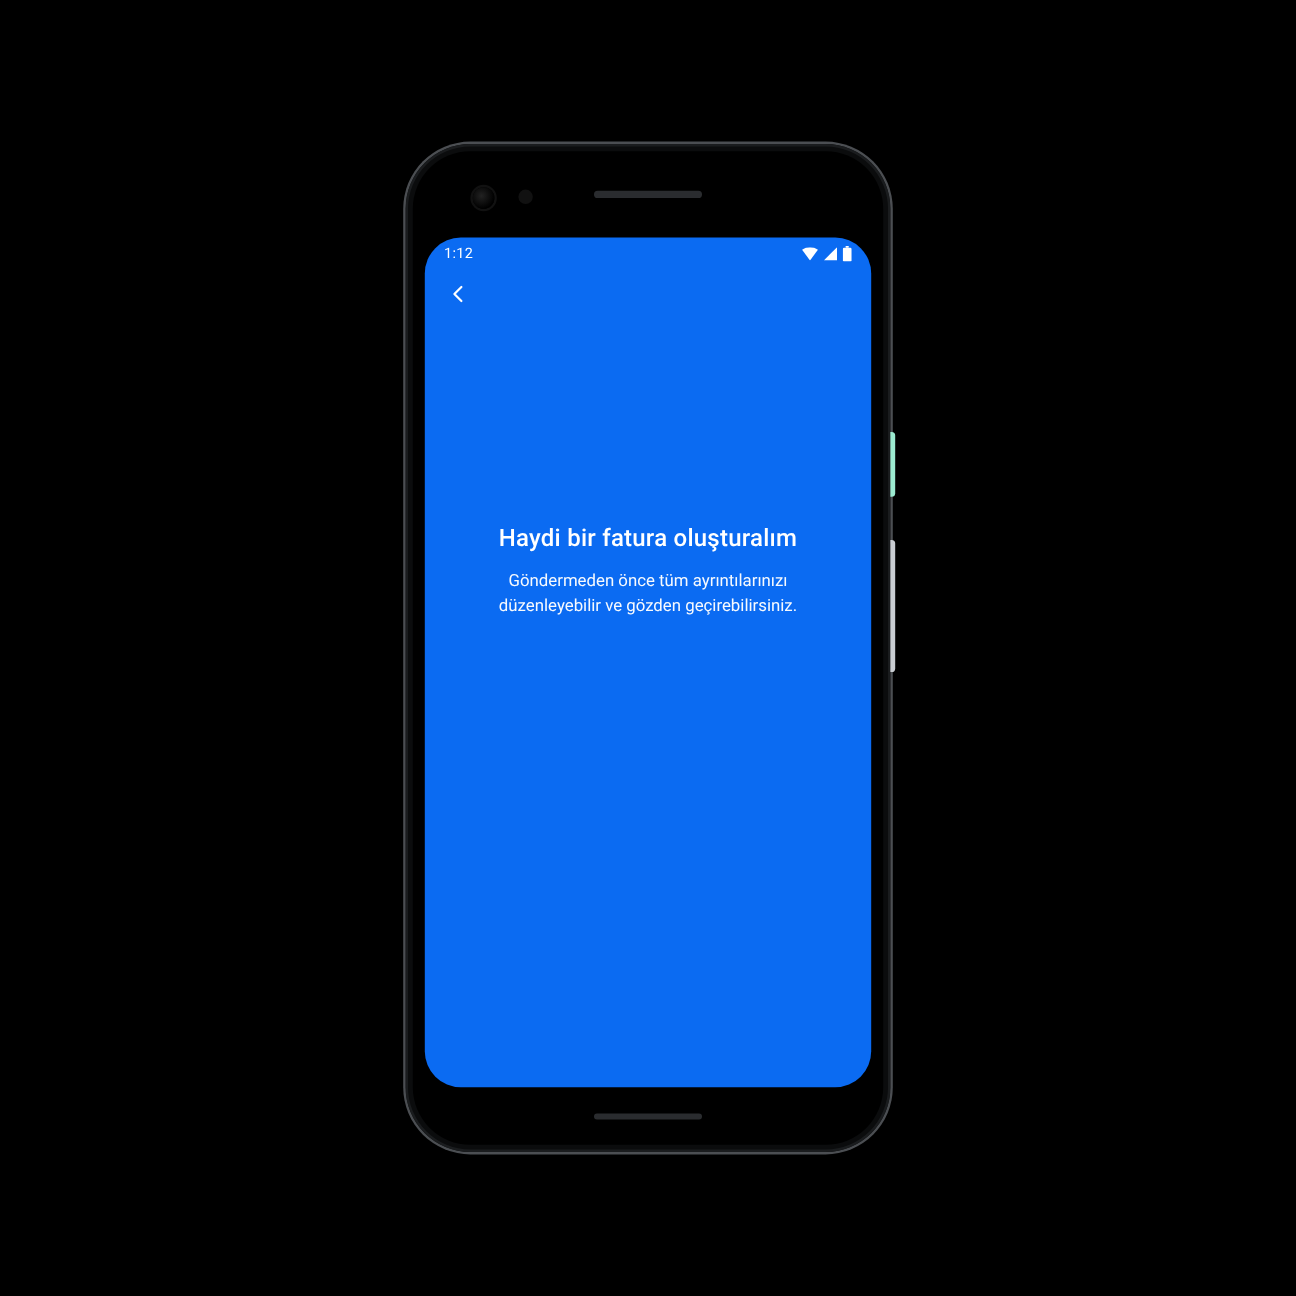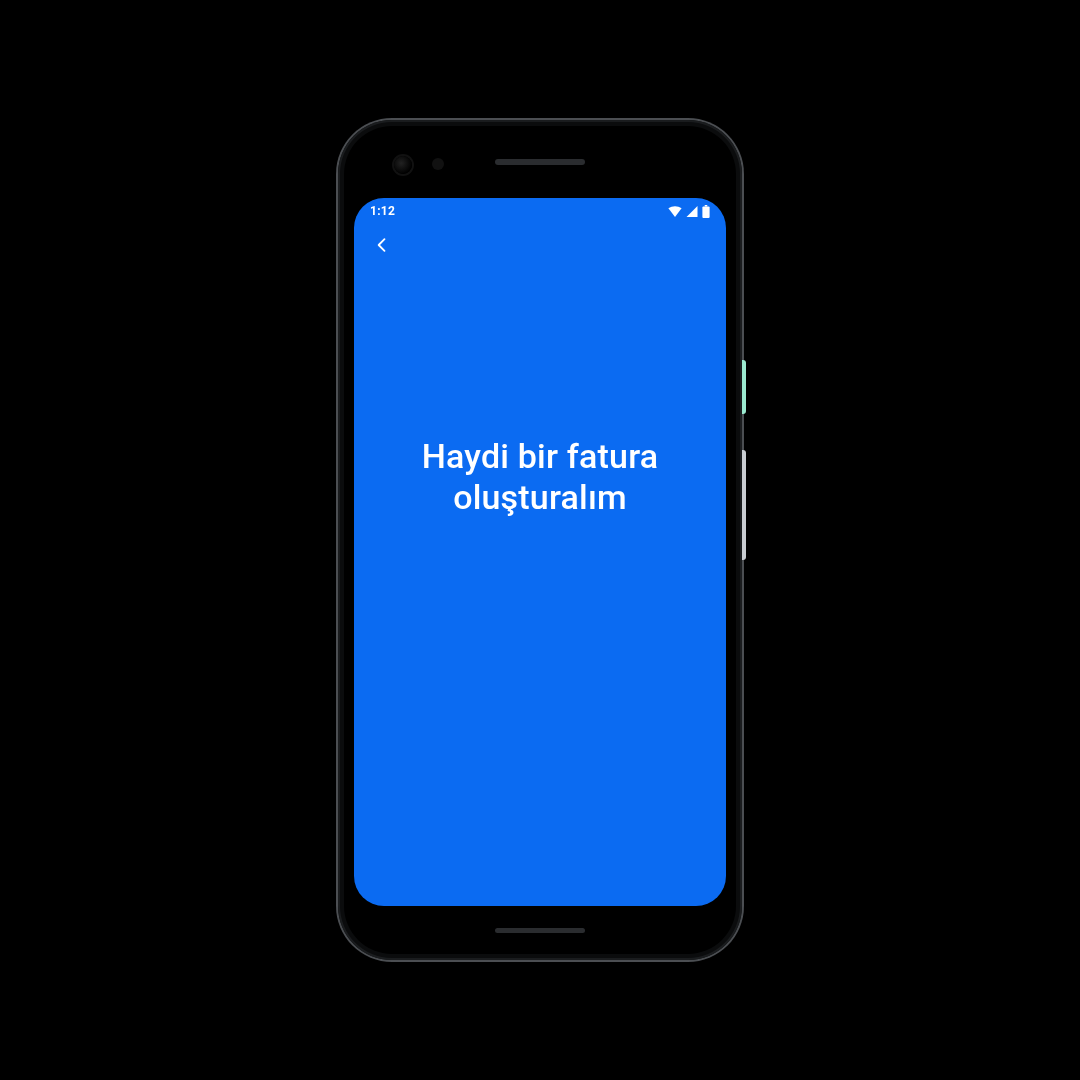--- a/index.html
+++ b/index.html
@@ -46,21 +46,21 @@
     background: #0b6bf2;
     border-radius: 30px;
     overflow: hidden;
     color: #fff;
     display: flex; flex-direction: column;
   }
   .statusbar {
     height: 26px;
     display: flex; align-items: center; justify-content: space-between;
     padding: 0 16px 0 16px;
-    font-size: 12px; font-weight: 700;
+    font-size: 12px; font-weight: 400;
   }
   .statusbar .time { letter-spacing: .3px; }
   .statusbar .right { display: flex; align-items: center; gap: 4px; }
   .statusbar svg { display: block; }
 
   .navrow {
     height: 44px;
     display: flex; align-items: center;
     padding: 0 8px;
   }
@@ -72,21 +72,21 @@
 
   .content {
     flex: 1;
     position: relative;
     display: flex; flex-direction: column; align-items: center; justify-content: flex-start;
     text-align: center;
     padding: 0 28px;
   }
   .headline {
     margin-top: 168px;
-    font-size: 34px;
+    font-size: 20px;
     line-height: 1.22;
     font-weight: 500;
     letter-spacing: .2px;
     max-width: 280px;
   }
   .subtext {
     margin-top: 14px;
     font-size: 14px;
     line-height: 1.45;
     font-weight: 400;
@@ -157,20 +157,21 @@
             <span>
               <svg width="20" height="20" viewBox="0 0 24 24">
                   <path d="M15 5 L8 12 L15 19" fill="none" stroke="#fff" stroke-width="2.2" stroke-linecap="round" stroke-linejoin="round"></path>
                 </svg>
             </span>
           </button>
         </div>
 
         <div class="content">
           <div class="headline">Haydi bir fatura oluşturalım</div>
+          <div class="subtext">Göndermeden önce tüm ayrıntılarınızı düzenleyebilir ve gözden geçirebilirsiniz.</div>
         </div>
 
       </div>
 
       <div class="bottom-area">
         <div class="chin-slot"></div>
       </div>
     </div>
   </div>
 </div>

